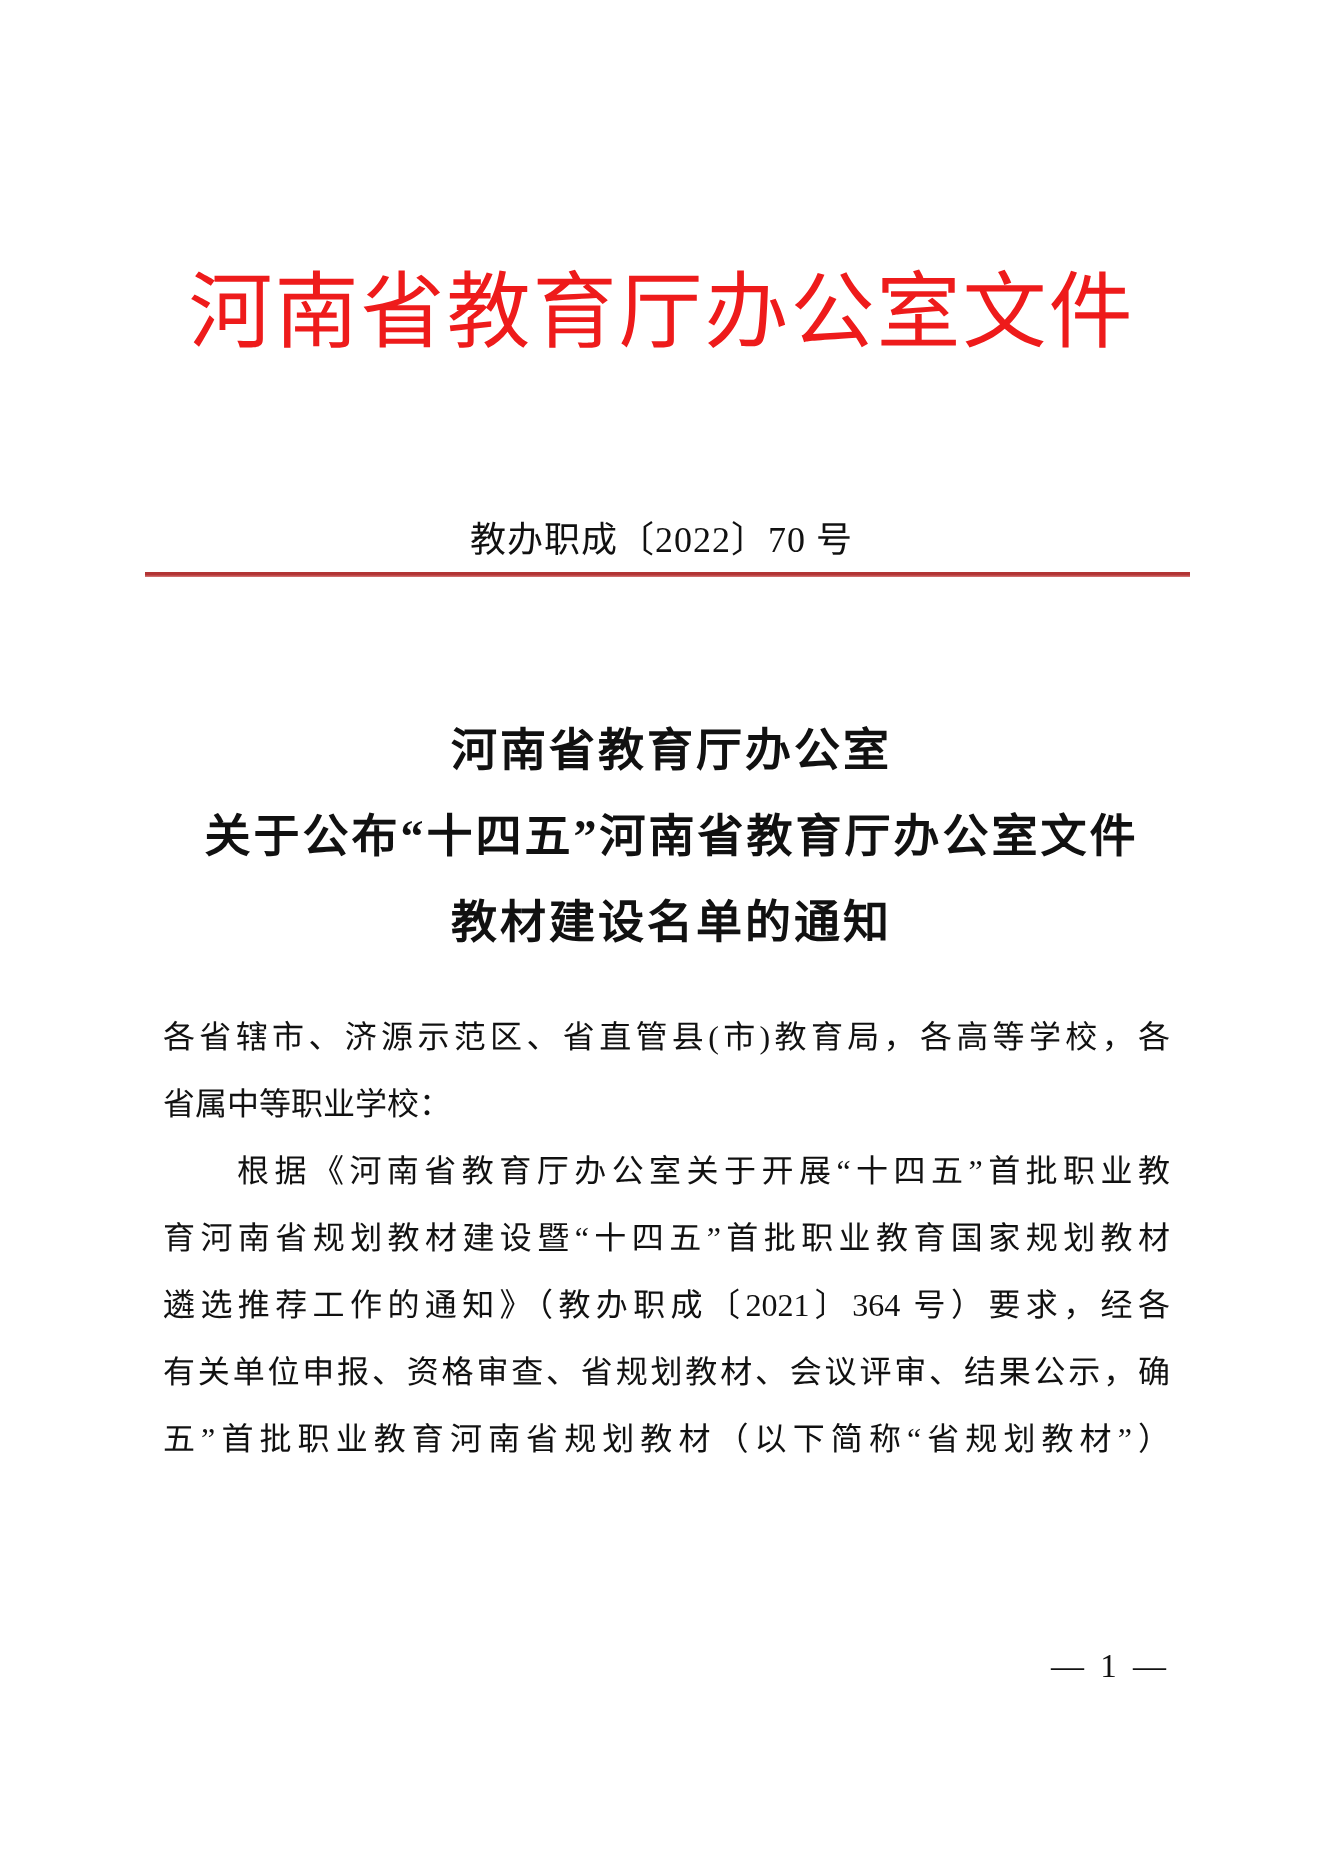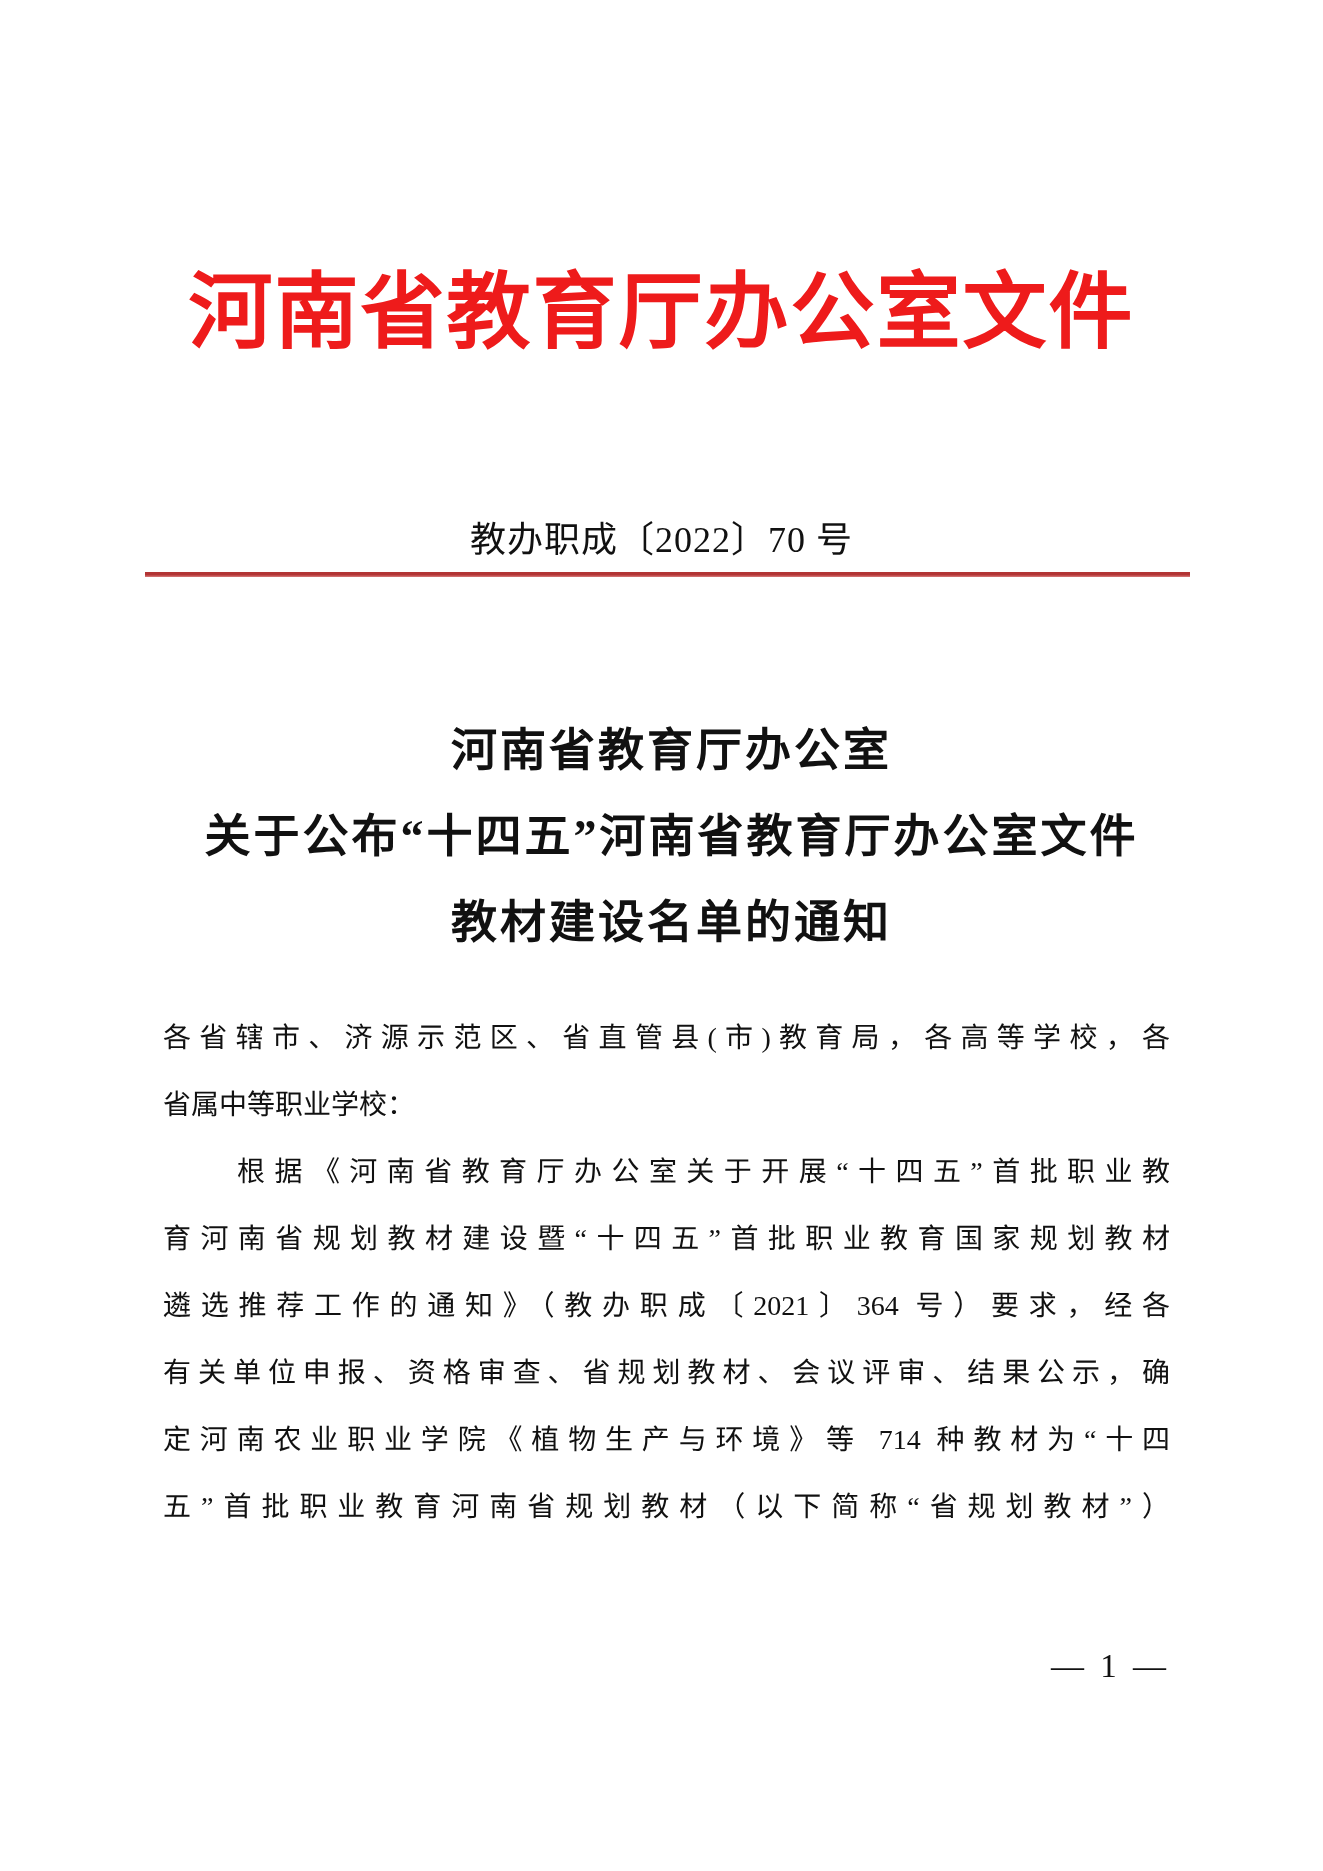--- a/index.html
+++ b/index.html
@@ -22,21 +22,21 @@
     overflow:hidden;
   }
   
   .header-title{
     position:absolute;
     top:244px;
     left:0;
     width:100%;
     text-align:center;
     font-size:84px;
-    font-weight:bold;
+    font-weight:normal;
     letter-spacing:2px;
     color:var(--header-red);
     white-space:nowrap;
   }
   .doc-number{
     position:absolute;
     top:510px;
     left:0;
     width:100%;
     text-align:center;
@@ -68,21 +68,21 @@
     letter-spacing:3px;
     line-height:86px;
     white-space:nowrap;
   }
   
   .body-text{
     position:absolute;
     top:1004px;
     left:163px;
     width:1007px;
-    font-size:28px;
+    font-size:32px;
     color:var(--text-black);
   }
   .body-line{
     height:67px;
     line-height:67px;
     white-space:nowrap;
     overflow:visible;
   }
   .body-line.fill{
     white-space:normal;
@@ -121,19 +121,18 @@
     <div class="nt-line">教材建设名单的通知</div>
   </div>
 
   <div class="body-text" id="body-lines">
       <div class="body-line fill">各省辖市、济源示范区、省直管县(市)教育局，各高等学校，各</div>
       <div class="body-line">省属中等职业学校：</div>
       <div class="body-line fill indent">根据《河南省教育厅办公室关于开展“十四五”首批职业教</div>
       <div class="body-line fill">育河南省规划教材建设暨“十四五”首批职业教育国家规划教材</div>
       <div class="body-line fill">遴选推荐工作的通知》（教办职成〔2021〕364 号）要求，经各</div>
       <div class="body-line fill">有关单位申报、资格审查、省规划教材、会议评审、结果公示，确</div>
-      <div class="body-line fill">定河南农业职业学院《植物生产与环境》等 714 种教材为“十四</div>
       <div class="body-line fill">五”首批职业教育河南省规划教材（以下简称“省规划教材”）</div>
     </div>
 
   <div class="page-number">— 1 —</div>
 
 </div>
 
 </body></html>

